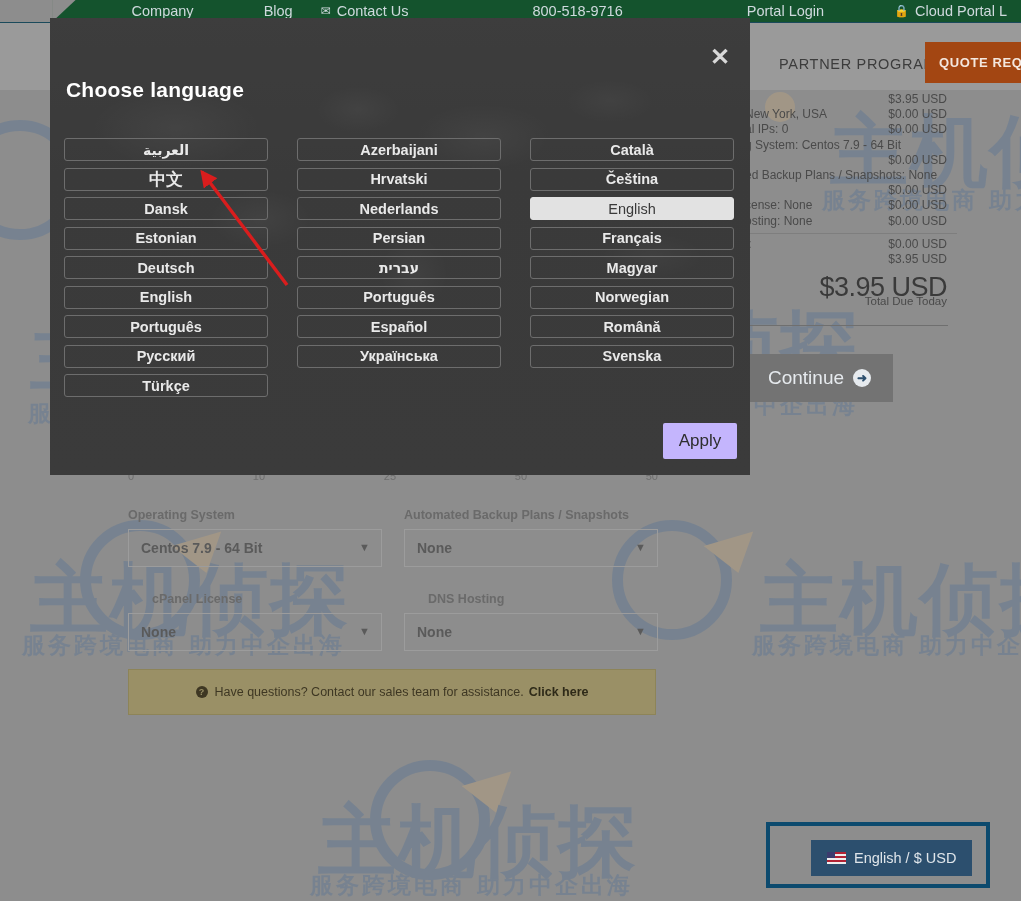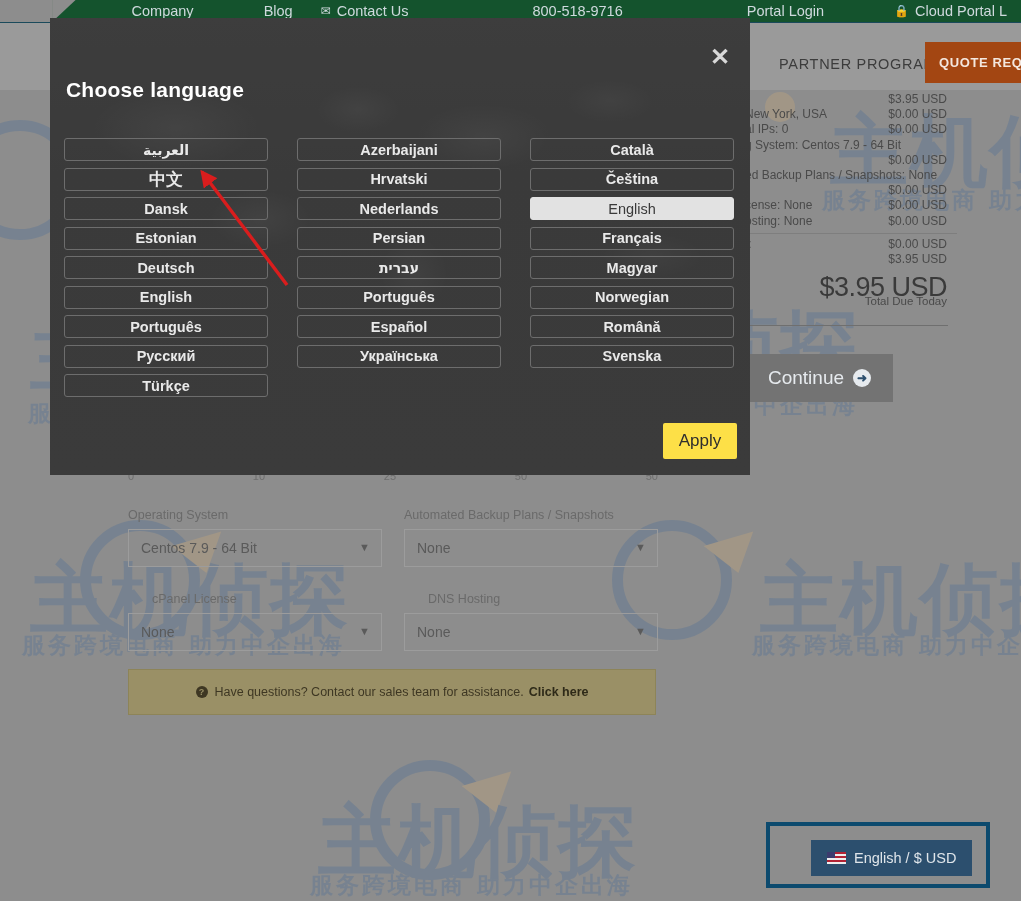--- a/index.html
+++ b/index.html
@@ -144,21 +144,21 @@
   }
 
   
   .slider-ticks {
     position: absolute; left: 128px; top: 470px; width: 530px;
     display: flex; justify-content: space-between;
     font-size: 11px; color: #6e6e6e; z-index: 2;
   }
 
   
-  .formwrap { position: absolute; left: 128px; top: 508px; width: 530px; z-index: 2; }
+  .formwrap { position: absolute; left: 128px; top: 508px; width: 530px; z-index: 2; font-weight: bold; }
   .form-grid { display: flex; gap: 22px; }
   .form-col { width: 254px; }
   .field-label {
     font-size: 12.5px; color: #6a6a6a; margin-bottom: 7px;
   }
   .field-label.second { margin-top: 25px; margin-left: 24px; }
   .select-box {
     position: relative;
     height: 38px; width: 100%;
     border: 1px solid #9c9c9c;
@@ -276,21 +276,21 @@
   .lang-btn.active {
     background: #e2e2e2;
     color: #3a3a3a;
     border-color: #e2e2e2;
     font-weight: normal;
   }
 
   .apply-btn {
     position: absolute; right: 13px; bottom: 16px;
     width: 74px; height: 36px;
-    background: #fde047; color: #2e2e2e;
+    background: #c4b5fd; color: #2e2e2e;
     border: none; border-radius: 2px;
     font-size: 17px;
     display: flex; align-items: center; justify-content: center;
     cursor: pointer;
   }
 
   
   .annot-arrow { position: absolute; left: 0; top: 0; z-index: 20; pointer-events: none; }
 
   .sep-line {

